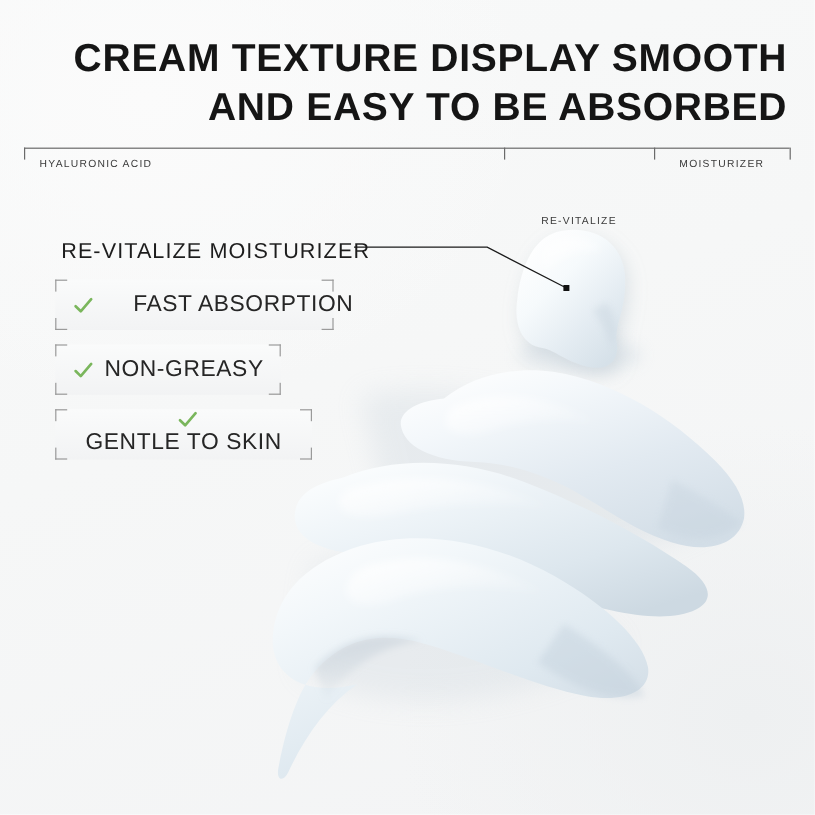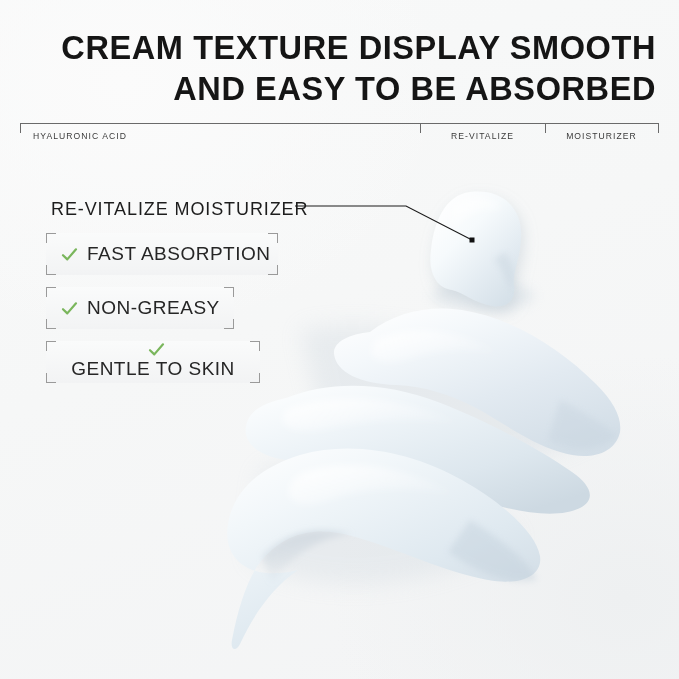--- a/index.html
+++ b/index.html
@@ -55,21 +55,21 @@
   .cat-label {
     position: absolute;
     top: 131px;
     font-size: 8.6px;
     letter-spacing: 1.05px;
     color: #3a3a3a;
     white-space: nowrap;
     text-align: center;
   }
   #cat-hyaluronic { left: 33px; }
-  #cat-revitalize { left: 420px; width: 125px; text-align: center; }
+  #cat-revitalize { left: 420px; width: 125px; text-align: center; margin-top: 48px; }
   #cat-moisturizer { left: 545px; width: 113px; text-align: center; }
 
   
   #callout-label {
     position: absolute;
     left: 51px;
     top: 199px;
     font-size: 18px;
     letter-spacing: 0.9px;
     color: #1d1d1d;
@@ -112,21 +112,21 @@
     flex: 0 0 auto;
     display: block;
   }
   .feature-text {
     font-size: 19px;
     letter-spacing: 0.5px;
     color: #262626;
     white-space: nowrap;
   }
 
-  #box-0 { top: 233px; width: 232px; }
+  #box-0 { top: 233px; width: 232px; gap: 24px; }
   #box-1 { top: 287px; width: 188px; }
   #box-2 { top: 341px; width: 214px; flex-direction: column; }
 
   
   #cream-svg {
     position: absolute;
     left: 0;
     top: 0;
     width: 679px;
     height: 679px;

